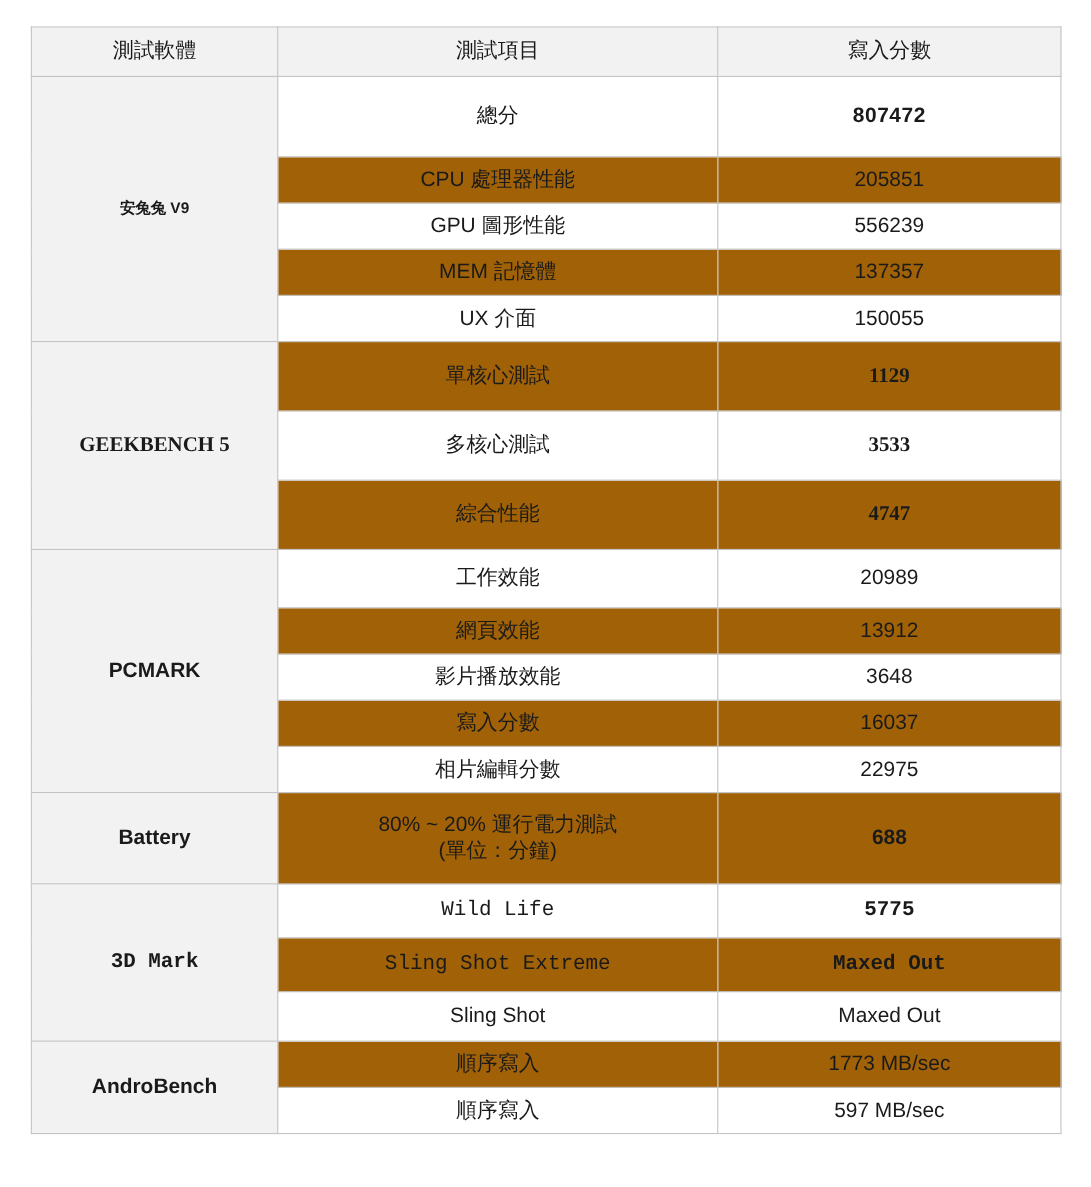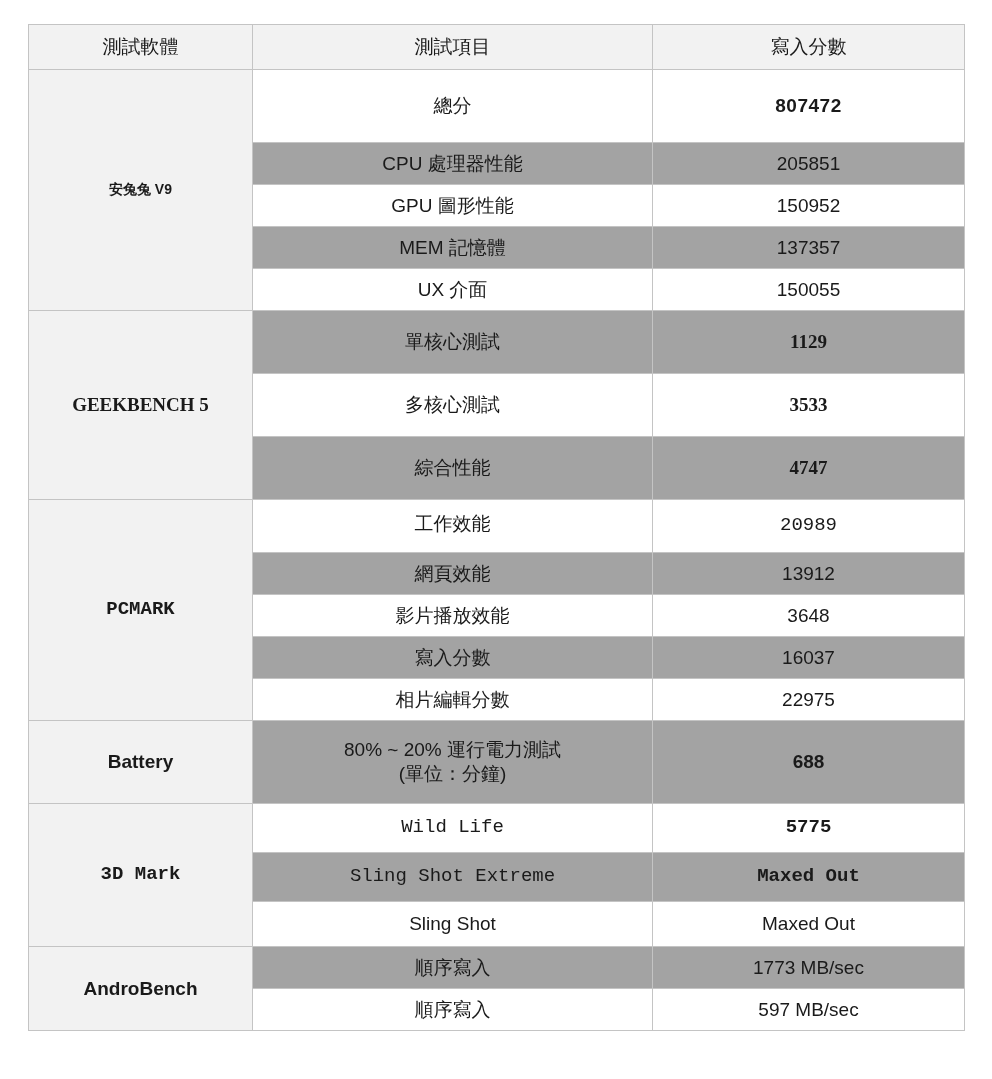--- a/index.html
+++ b/index.html
@@ -46,21 +46,21 @@
   }
   .soft-cell {
     background: #f2f2f2;
     font-weight: bold;
     font-size: 20px;
   }
   .soft-cell.cjk {
     font-size: 14px;
   }
   .shade {
-    background: #a3a3a3;
+    background: #a16207;
   }
   .white {
     background: #ffffff;
   }
   .big-score {
     font-size: 30px;
     font-weight: bold;
     letter-spacing: 0.5px;
   }
   .mid-score {
@@ -71,21 +71,21 @@
     font-size: 16px;
   }
   .latin {
     font-size: 18px;
   }
   .two-line {
     line-height: 1.45;
   }
   .r-tall-41 td { height: 41px; }
   .r-tall-72 td { height: 72px; }
-  .r-tall-52 td { height: 52px; font-family: Liberation Mono, monospace; }
+  .r-tall-52 td { height: 52px; }
   .r-tall-44 td { height: 44px; }
   .r-tall-48 td { height: 48px; font-family: Liberation Mono, monospace; }
   .r-tall-82 td { height: 82px; }
   .r-tall-62 td { height: 62px; font-family: Liberation Serif, serif; }
 </style>
 </head>
 <body>
 
 <div class="page">
   <table class="benchtable">
@@ -105,21 +105,21 @@
         <td class="soft-cell cjk" rowspan="5">安兔兔 V9</td>
         <td class="white">總分</td>
         <td class="white big-score">807472</td>
       </tr>
       <tr class="r-tall-41">
         <td class="shade">CPU 處理器性能</td>
         <td class="shade">205851</td>
       </tr>
       <tr class="r-tall-41">
         <td class="white">GPU 圖形性能</td>
-        <td class="white">150952</td>
+        <td class="white">556239</td>
       </tr>
       <tr class="r-tall-41">
         <td class="shade">MEM 記憶體</td>
         <td class="shade">137357</td>
       </tr>
       <tr class="r-tall-41">
         <td class="white">UX 介面</td>
         <td class="white">150055</td>
       </tr>
 

